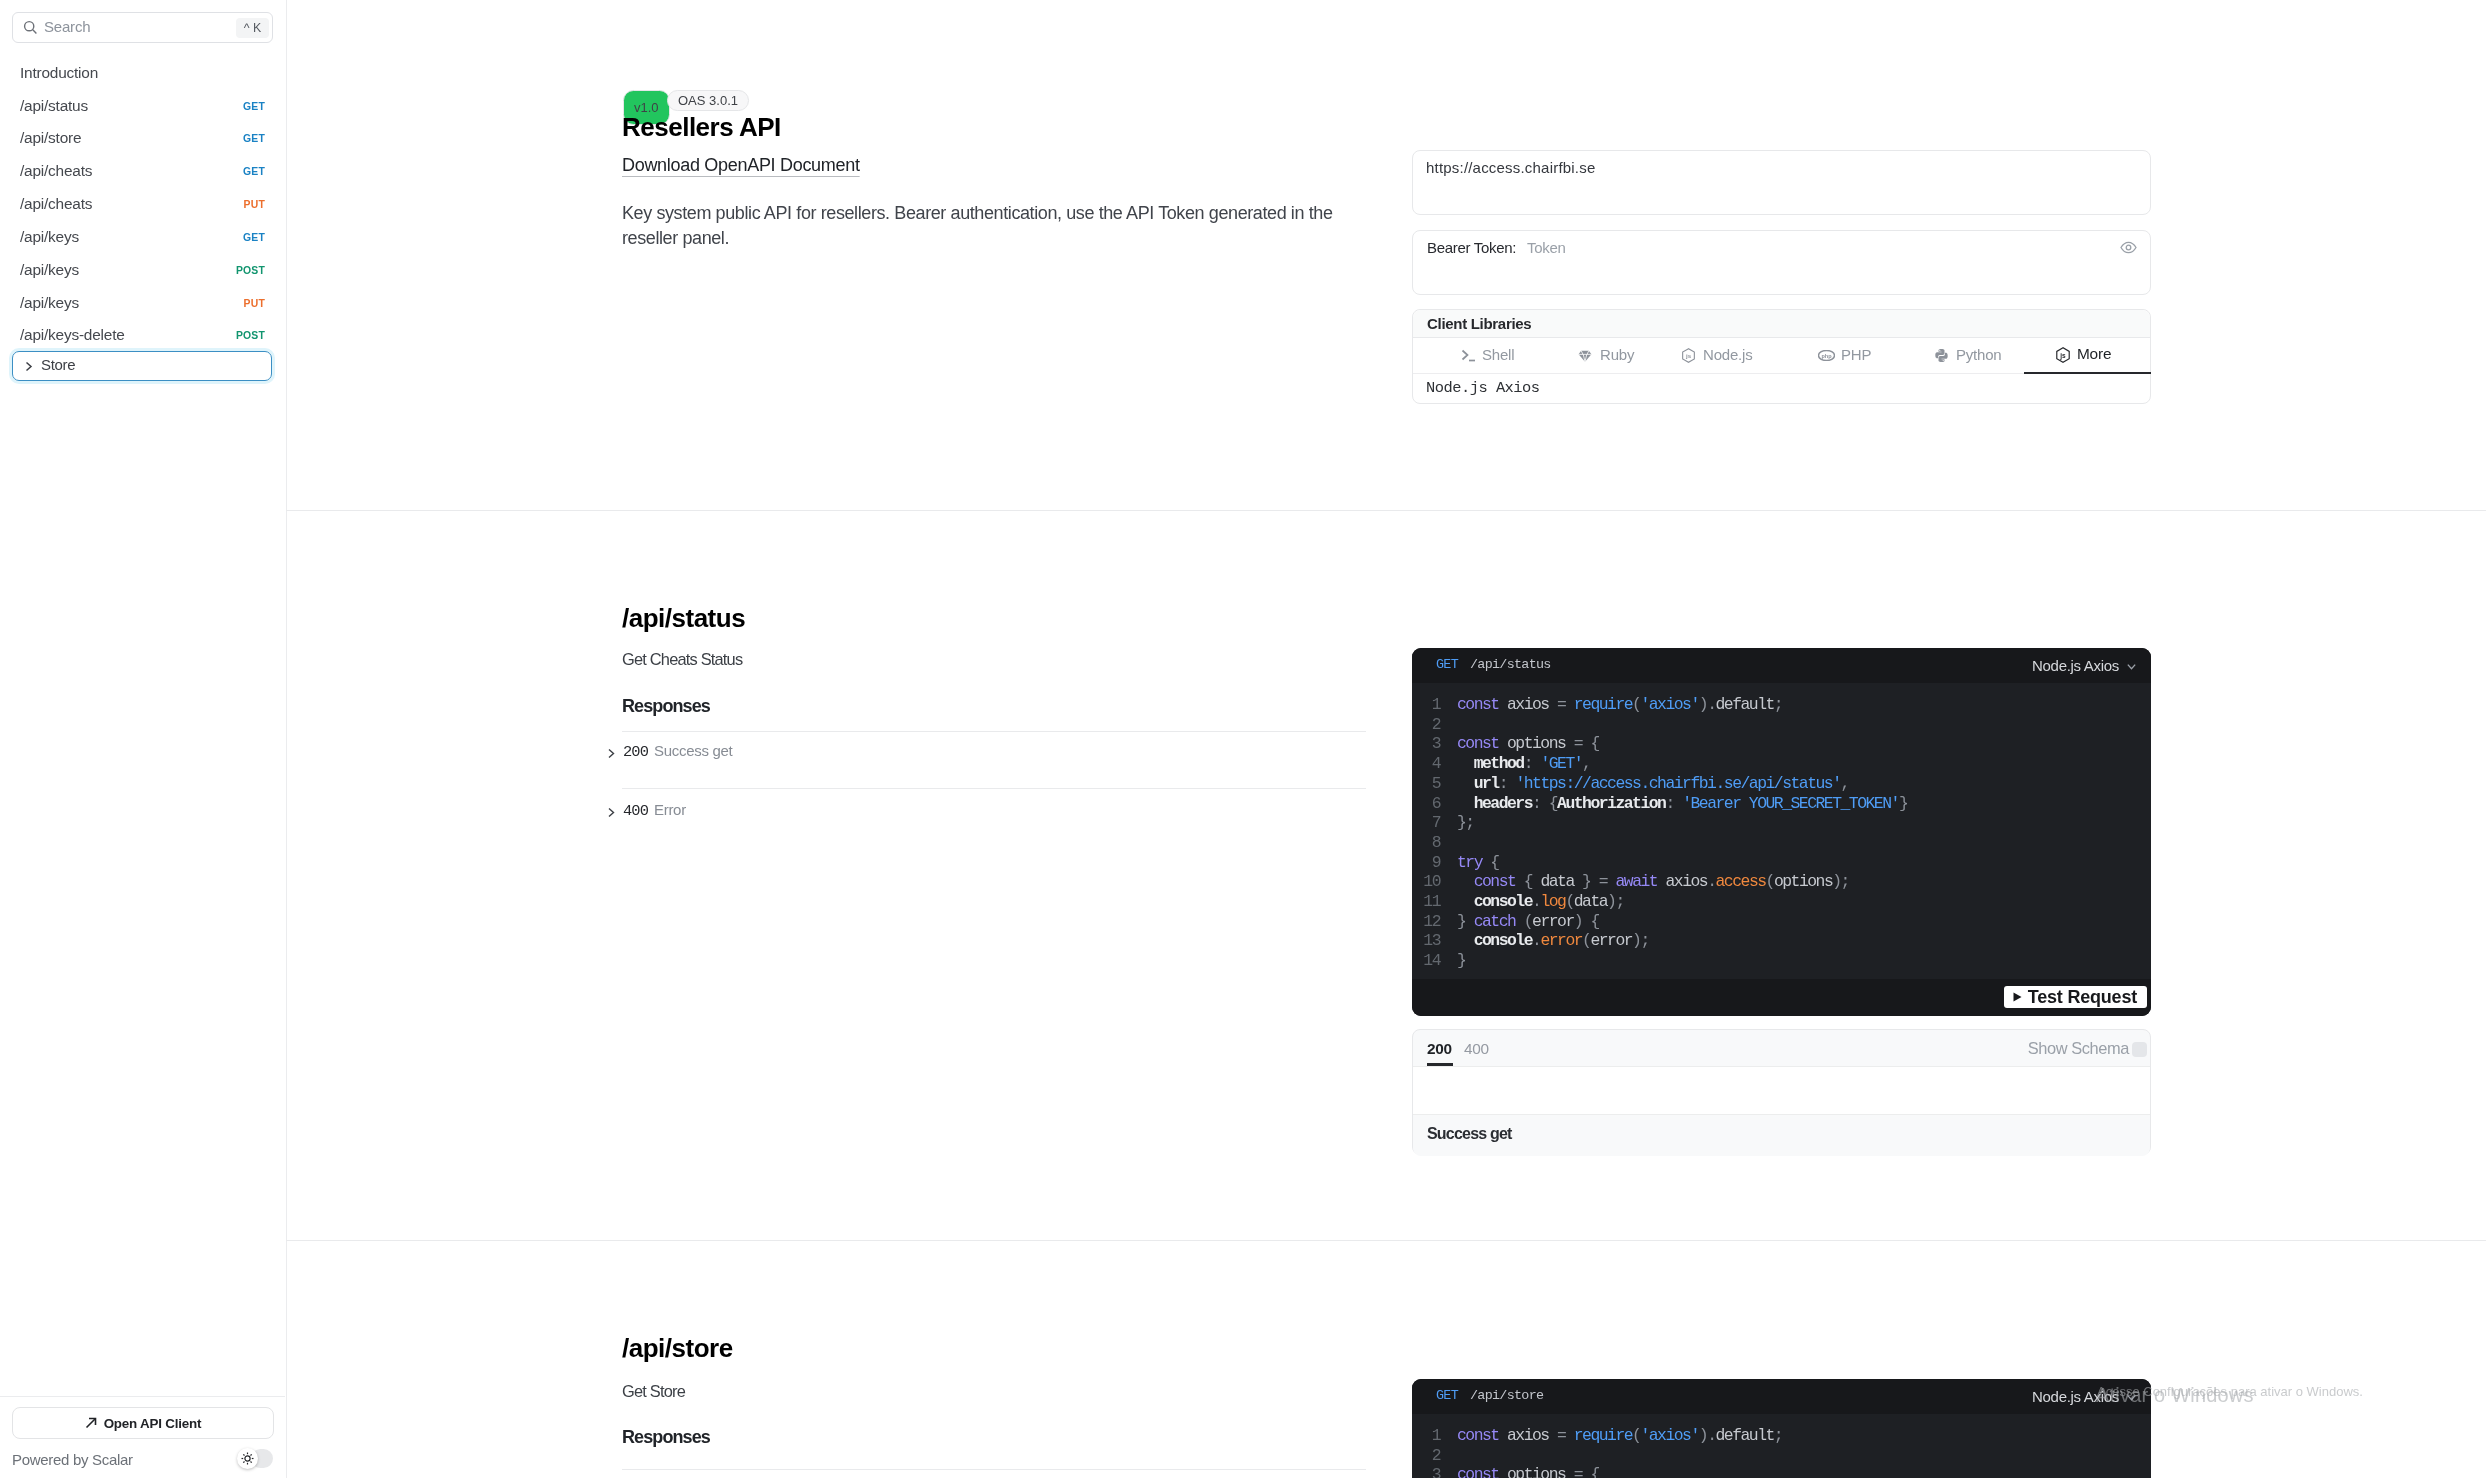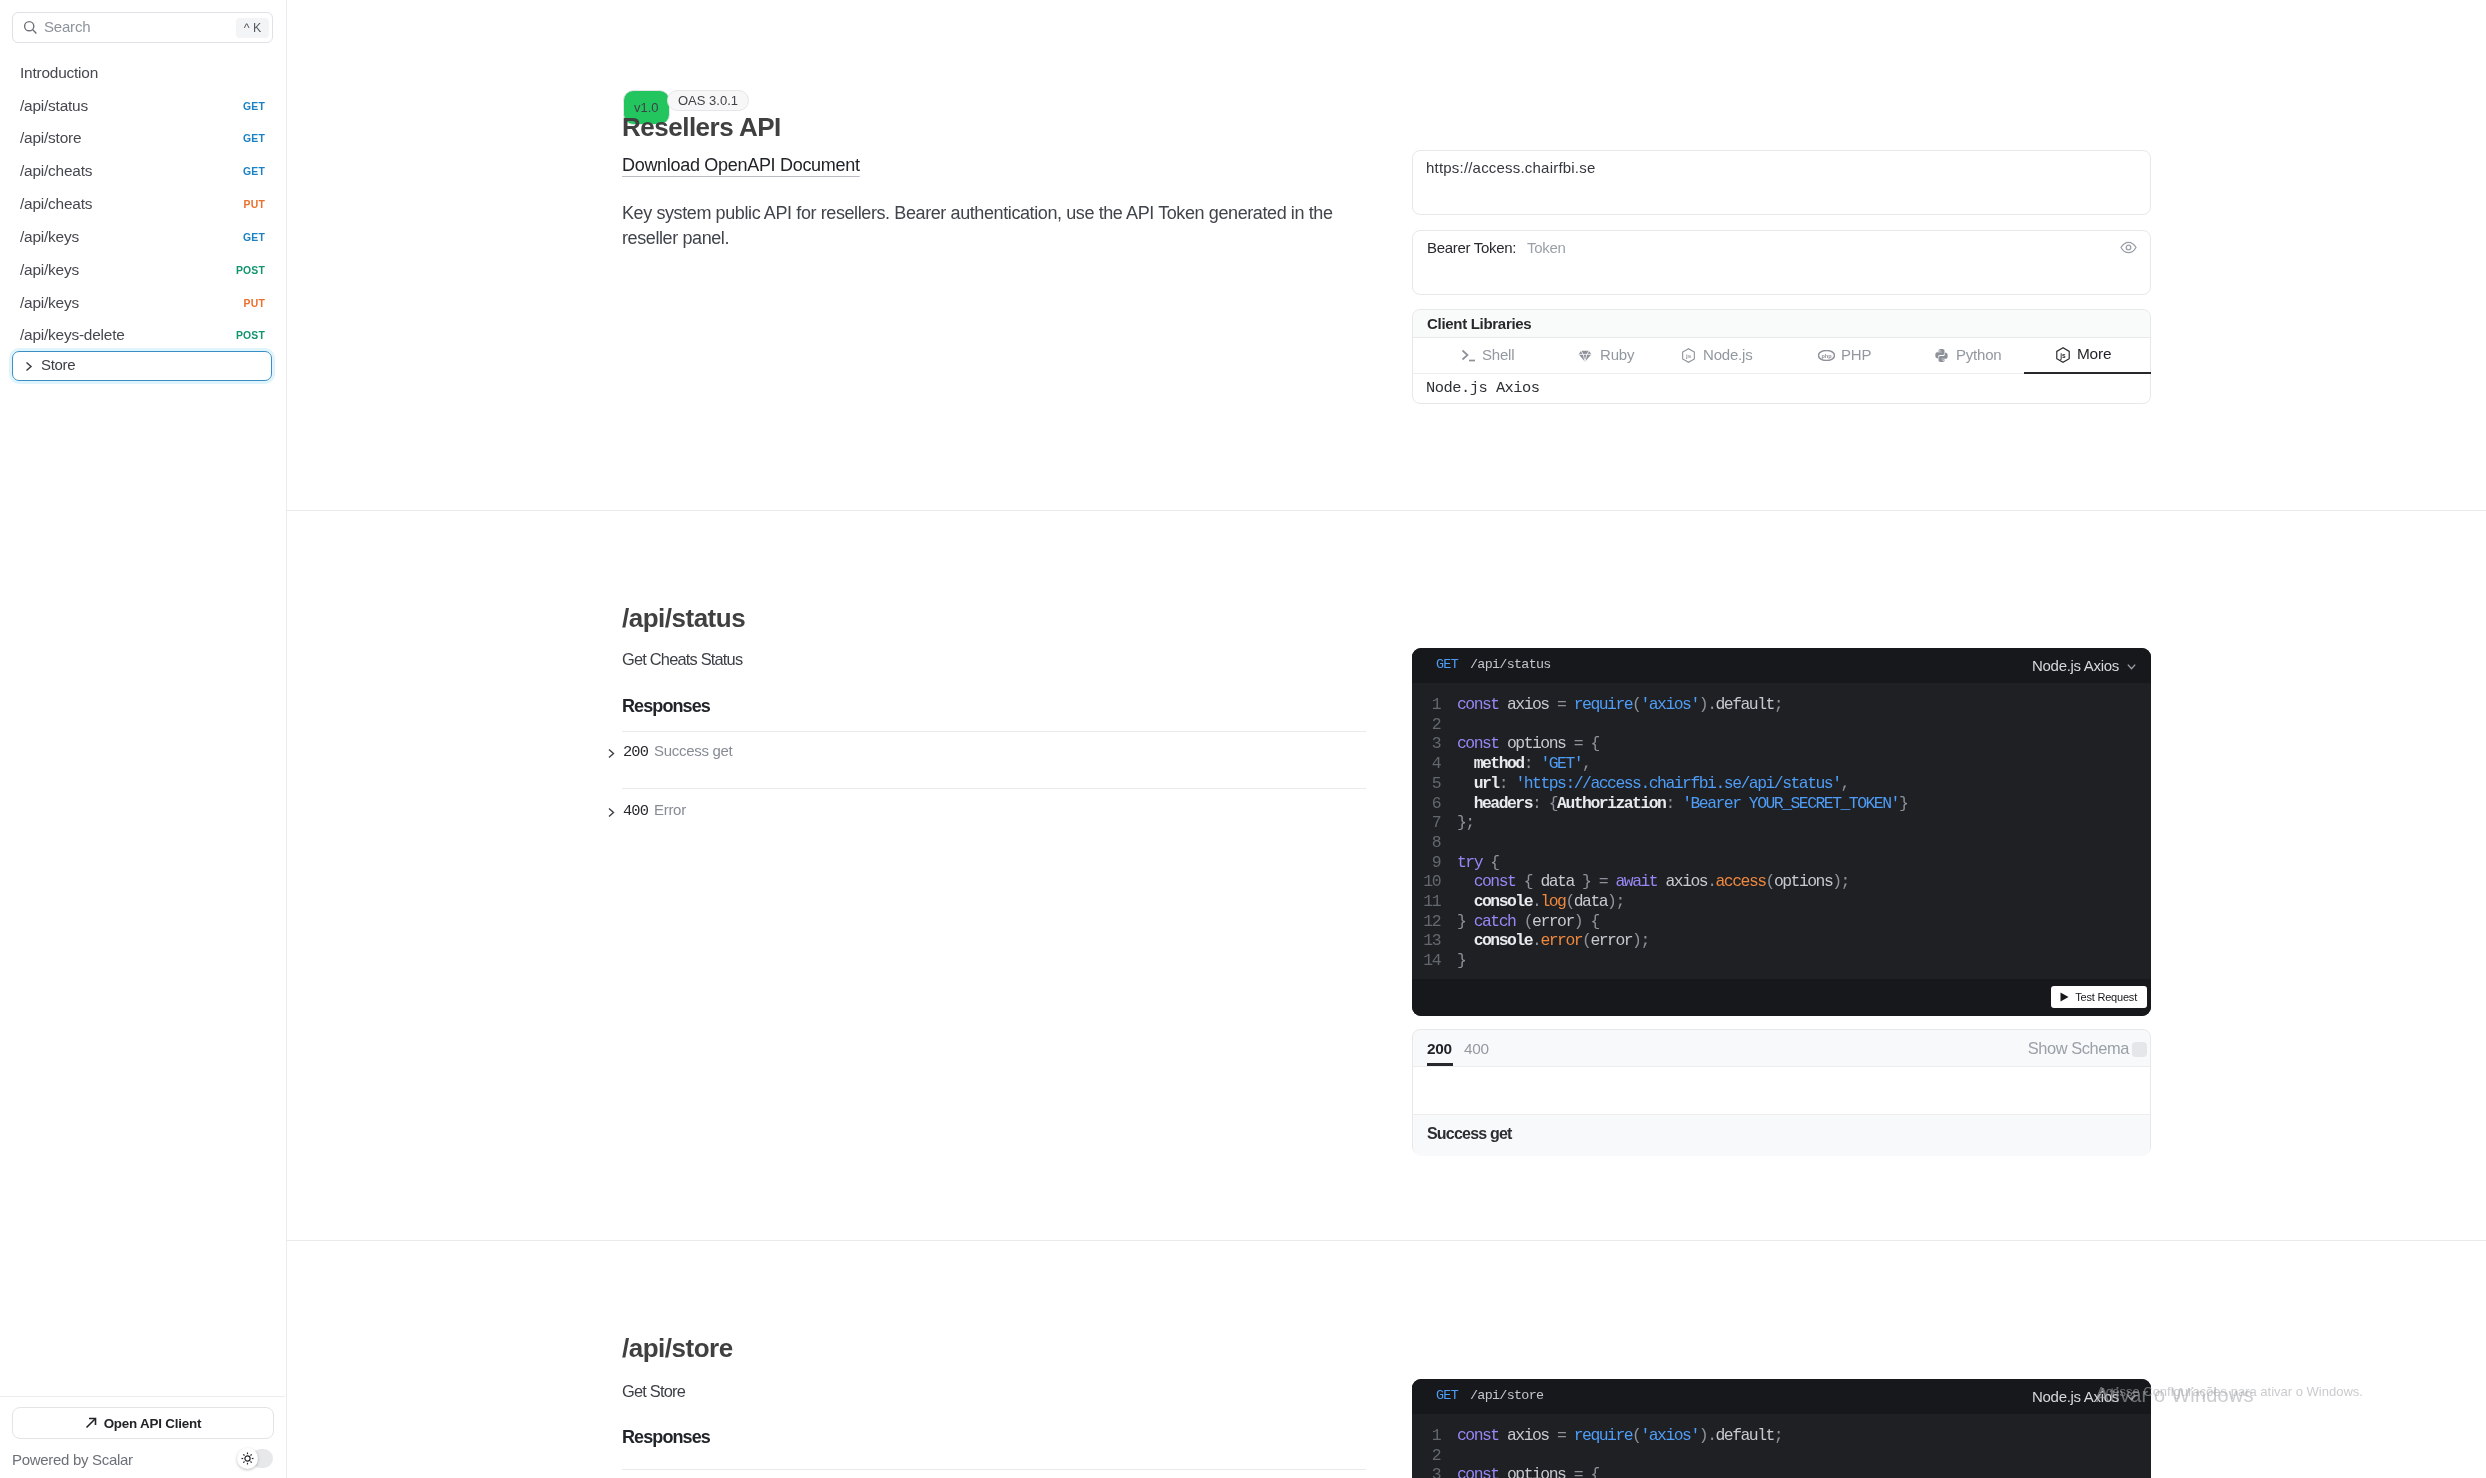--- a/index.html
+++ b/index.html
@@ -20,21 +20,21 @@
   .hdt{font-size:15px;font-weight:bold;letter-spacing:-0.3px;color:#27292d;}
   
   .codeblk{position:absolute;left:1412px;width:739px;background:#1e2024;border-radius:9px;overflow:hidden;}
   .codehd{position:absolute;left:0;top:0;width:100%;height:35px;background:#17181b;}
   .codeft{position:absolute;left:0;bottom:0;width:100%;height:37px;background:#17181b;}
   pre{margin:0;font-family:"Liberation Mono",monospace;font-size:16.4px;letter-spacing:-1.5px;line-height:19.7px;}
   .lnum{color:#63686f;text-align:right;}
   .code{color:#c6c9cf;}
   .kw{color:#9588f5;} .str{color:#4f9df6;} .fn{color:#f0883e;} .pr{color:#e8eaed;font-weight:bold;} .pu{color:#8d929a;}
   .hr{position:absolute;height:1px;background:#e9eaec;}
-  .h1{position:absolute;font-size:26px;font-weight:bold;letter-spacing:-0.5px;color:#404040;}
+  .h1{position:absolute;font-size:26px;font-weight:bold;letter-spacing:-0.5px;color:#000000;}
 </style>
 </head>
 <body>
 
 <div id="sidebar">
 
   <div class="abs" style="left:12px;top:12px;width:259px;height:29px;border:1px solid #dfe1e5;border-radius:6px;">
     <svg class="abs" style="left:10px;top:7px;" width="15" height="15" viewBox="0 0 15 15" fill="none" stroke="#6c7077" stroke-width="1.4">
         <circle cx="6.2" cy="6.2" r="4.6"></circle>
         <line x1="9.8" y1="9.8" x2="13.4" y2="13.4"></line>
@@ -237,21 +237,21 @@
   <span class="kw">const</span> <span class="pu">{</span> data <span class="pu">}</span> <span class="pu">=</span> <span class="kw">await</span> axios<span class="pu">.</span><span class="fn">access</span><span class="pu">(</span>options<span class="pu">);</span>
   <span class="pr">console</span><span class="pu">.</span><span class="fn">log</span><span class="pu">(</span>data<span class="pu">);</span>
 <span class="pu">}</span> <span class="kw">catch</span> <span class="pu">(</span>error<span class="pu">)</span> <span class="pu">{</span>
   <span class="pr">console</span><span class="pu">.</span><span class="fn">error</span><span class="pu">(</span>error<span class="pu">);</span>
 <span class="pu">}</span></pre>
   <div class="codeft">
     <div class="abs" style="right:4px;top:7px;height:22px;background:#fff;border-radius:3px;display:flex;align-items:center;padding:0 10px 0 9px;gap:6px;">
       <svg width="9" height="10" viewBox="0 0 9 10">
           <polygon points="0.5,0.5 8.5,5 0.5,9.5" fill="#17181b"></polygon>
         </svg>
-      <span style="font-size:11px;font-weight:normal;letter-spacing:-0.2px;color:#17181b;">Test Request</span>
+      <span style="font-size:18px;font-weight:bold;letter-spacing:-0.2px;color:#17181b;">Test Request</span>
     </div>
   </div>
 </div>
 
 <div class="card" id="resp1" style="top:1029px;height:124px;background:#f8f9fa;">
   <span class="abs" style="left:14px;top:10px;font-size:15.4px;font-weight:bold;letter-spacing:-0.3px;color:#1f2226;">200</span>
   <div class="abs" style="left:14px;top:33px;width:26px;height:2.5px;background:#26282c;"></div>
   <span class="abs" style="left:51px;top:10px;font-size:15.4px;letter-spacing:-0.3px;color:#959aa2;">400</span>
   <span class="abs" style="right:21px;top:9px;font-size:16.4px;letter-spacing:-0.4px;color:#9aa0a8;">Show Schema</span>
   <div class="abs" style="right:3px;top:12px;width:15px;height:15px;background:#e4e6e9;border-radius:4px;"></div>

